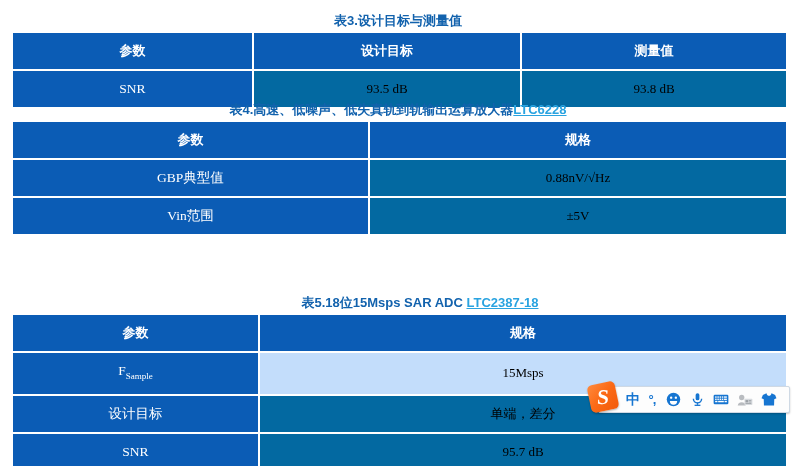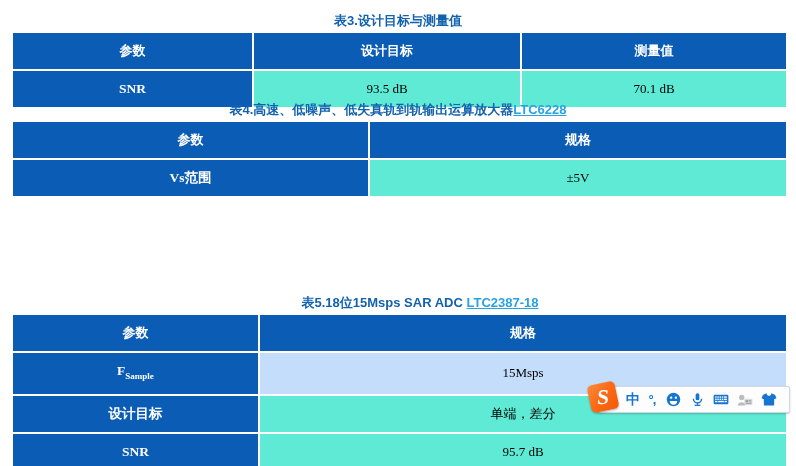--- a/index.html
+++ b/index.html
@@ -51,25 +51,25 @@
     color:#ffffff;
     font-family:"Liberation Sans", sans-serif;
     font-weight:bold;
     font-size:13px;
   }
   
   table.t td.pcol{
     background:#0b5cb5;
     color:#ffffff;
     font-family:"Liberation Serif", serif;
-    font-weight:bold;
+    font-weight:normal;
     font-size:13.5px;
   }
   
-  table.t td.vA{ background:#5eead4; }
+  table.t td.vA{ background:#0369a1; }
   table.t td.vB{ background:#c3ddfb; }
 
   sub{font-size:9px;text-align:center;}
 
   
   #title3{position:absolute;left:0;top:12px;width:796px;}
   #table3{position:absolute;left:11px;top:31px;}
   #title4{position:absolute;left:0;top:101px;width:796px;}
   #table4{position:absolute;left:11px;top:120px;}
   #title5{position:absolute;left:0;top:294px;width:796px;margin-left:22px;}
@@ -138,41 +138,45 @@
       </colgroup>
     <tbody>
       <tr class="hdr">
         <td>参数</td>
         <td>设计目标</td>
         <td>测量值</td>
       </tr>
       <tr>
         <td class="pcol">SNR</td>
         <td class="vA">93.5 dB</td>
-        <td class="vA">70.1 dB</td>
+        <td class="vA">93.8 dB</td>
       </tr>
     </tbody>
   </table>
 
   <div id="title4" class="tbl-title">
     <span>表4.高速、低噪声、低失真轨到轨输出运算放大器</span><span class="lnk">LTC6228</span>
   </div>
 
   <table id="table4" class="t">
     <colgroup>
         <col style="width:355px">
         <col style="width:416px">
       </colgroup>
     <tbody>
       <tr class="hdr">
         <td>参数</td>
         <td>规格</td>
       </tr>
       <tr>
-        <td class="pcol">Vs范围</td>
+        <td class="pcol">GBP典型值</td>
+        <td class="vA">0.88nV/√Hz</td>
+      </tr>
+      <tr>
+        <td class="pcol">Vin范围</td>
         <td class="vA">±5V</td>
       </tr>
     </tbody>
   </table>
 
   <div id="title5" class="tbl-title">
     <span>表5.18位15Msps  SAR ADC </span><span class="lnk">LTC2387-18</span>
   </div>
 
   <table id="table5" class="t">

